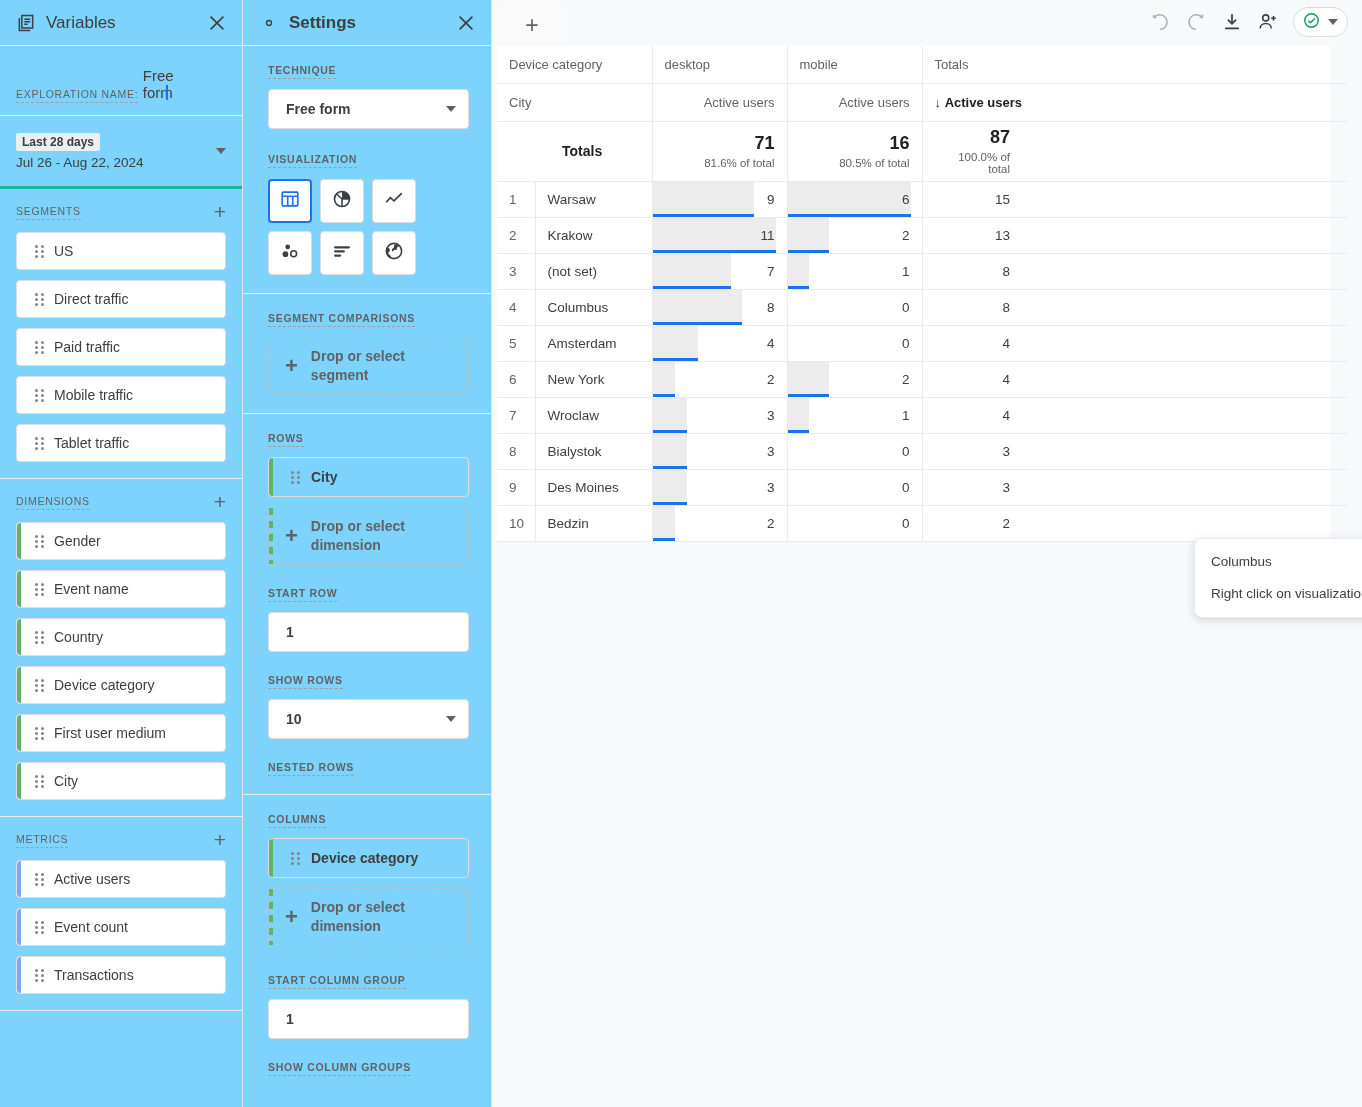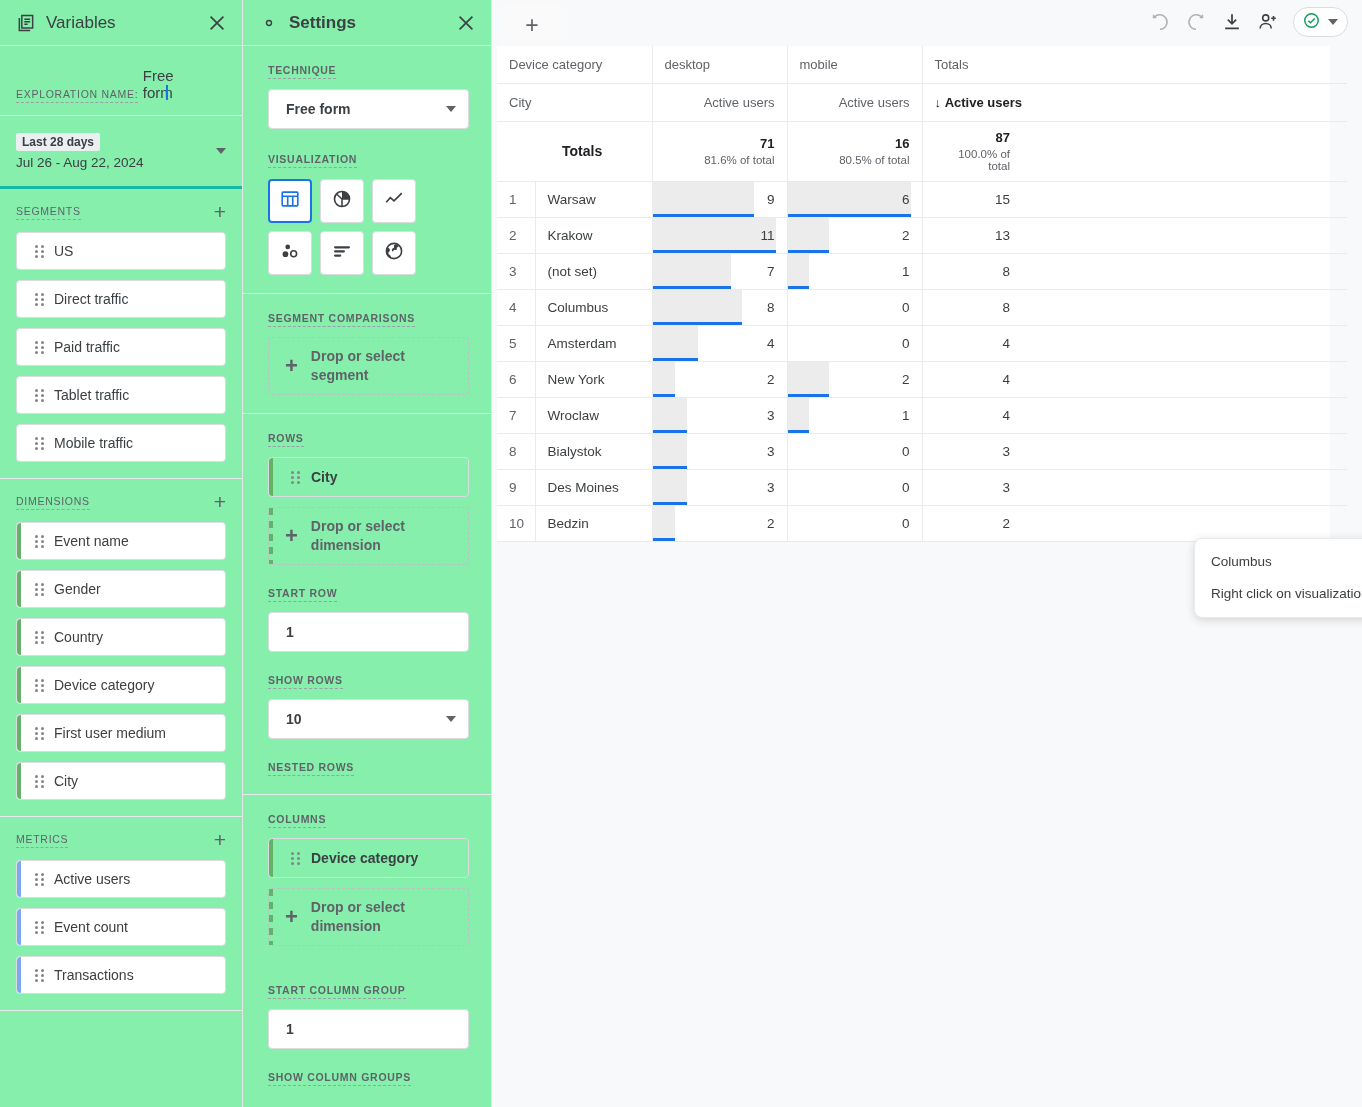--- a/index.html
+++ b/index.html
@@ -6,21 +6,21 @@
   html, body {
     width: 1362px; height: 1107px;
     font-family: "Liberation Sans", sans-serif;
     background: #f5f6f7;
     overflow: hidden;
     color: #202124;
   }
   .app { display: flex; width: 1362px; height: 1107px; }
 
   
-  .panel { background: #86efac; height: 1107px; overflow: hidden; position: relative; }
+  .panel { background: #7dd3fc; height: 1107px; overflow: hidden; position: relative; }
   .panel-head {
     height: 46px; display: flex; align-items: center;
     padding: 0 14px 0 16px; border-bottom: 1px solid #e4e5e7;
   }
   .panel-head .title { font-size: 17px; color: #3c4043; margin-left: 10px; flex: 1; }
   .panel-head .ico { width: 20px; height: 20px; display: block; }
   .close-x { width: 22px; height: 22px; cursor: pointer; }
 
   
   .vars { width: 243px; border-right: 1px solid #e4e5e7; }
@@ -133,21 +133,21 @@
   .c-idx  { width: 38px; }
   .c-city { width: 117px; }
   .c-num  { width: 135px; }
   .c-tot  { width: 425px; }
 
   .hdr1 td { height: 37px; font-size: 13px; color: #5f6368; padding: 0 12px; font-weight: normal; text-align: left; }
   .hdr2 td { height: 38px; font-size: 13px; color: #5f6368; padding: 0 12px; font-weight: normal; }
   .hdr2 td.r { text-align: right; }
   .hdr2 td.sorted { color: #202124; font-weight: bold; }
   .totrow td { height: 60px; padding: 0 12px; vertical-align: middle; }
-  .totrow .big { font-size: 13px; font-weight: bold; color: #202124; text-align: right; }
+  .totrow .big { font-size: 18px; font-weight: bold; color: #202124; text-align: right; }
   .totrow .sub { font-size: 11.5px; color: #5f6368; text-align: right; margin-top: 3px; }
   .totrow .tl { font-size: 14px; font-weight: bold; color: #202124; }
   .drow td { height: 36px; font-size: 13.5px; color: #3c4043; padding: 0 12px; }
   .drow td.idx { color: #5f6368; }
   .cellbar { position: relative; padding: 0 12px 0 0; text-align: right; vertical-align: middle; }
   .cellbar .fill {
     position: absolute; left: 0; top: 0; bottom: 0;
     background: #ececec; border-bottom: 3px solid #1a73e8;
   }
   .cellbar .val { position: relative; z-index: 2; }
@@ -236,65 +236,65 @@
           </div>
         <div class="chip seg">
             <span class="grip">
               <i></i>
               <i></i>
               <i></i>
               <i></i>
               <i></i>
               <i></i>
             </span>
+            <span class="txt">Mobile traffic</span>
+          </div>
+        <div class="chip seg">
+            <span class="grip">
+              <i></i>
+              <i></i>
+              <i></i>
+              <i></i>
+              <i></i>
+              <i></i>
+            </span>
             <span class="txt">Tablet traffic</span>
-          </div>
-        <div class="chip seg">
-            <span class="grip">
-              <i></i>
-              <i></i>
-              <i></i>
-              <i></i>
-              <i></i>
-              <i></i>
-            </span>
-            <span class="txt">Mobile traffic</span>
           </div>
       </div>
     </div>
 
     <div class="sec">
       <div class="sec-head">
         <span class="lbl-dotted">DIMENSIONS</span>
         <span class="plus-btn">+</span>
       </div>
       <div class="chiplist">
         <div class="chip dim">
             <span class="lbar"></span>
             <span class="grip">
               <i></i>
               <i></i>
               <i></i>
               <i></i>
               <i></i>
               <i></i>
             </span>
+            <span class="txt">Gender</span>
+          </div>
+        <div class="chip dim">
+            <span class="lbar"></span>
+            <span class="grip">
+              <i></i>
+              <i></i>
+              <i></i>
+              <i></i>
+              <i></i>
+              <i></i>
+            </span>
             <span class="txt">Event name</span>
-          </div>
-        <div class="chip dim">
-            <span class="lbar"></span>
-            <span class="grip">
-              <i></i>
-              <i></i>
-              <i></i>
-              <i></i>
-              <i></i>
-              <i></i>
-            </span>
-            <span class="txt">Gender</span>
           </div>
         <div class="chip dim">
             <span class="lbar"></span>
             <span class="grip">
               <i></i>
               <i></i>
               <i></i>
               <i></i>
               <i></i>
               <i></i>
@@ -511,21 +511,21 @@
             <i></i>
             <i></i>
           </span>
         <span class="txt">Device category</span>
       </div>
       <div class="dropzone dimz">
         <span class="plus">+</span>
         <span class="dzt">Drop or select dimension</span>
       </div>
 
-      <div style="margin-top:34px">
+      <div style="margin-top:24px">
         <span class="lbl-dotted">START COLUMN GROUP</span>
       </div>
       <div class="select-box">
         <span class="v">1</span>
       </div>
 
       <div style="margin-top:18px">
         <span class="lbl-dotted">SHOW COLUMN GROUPS</span>
       </div>
       

